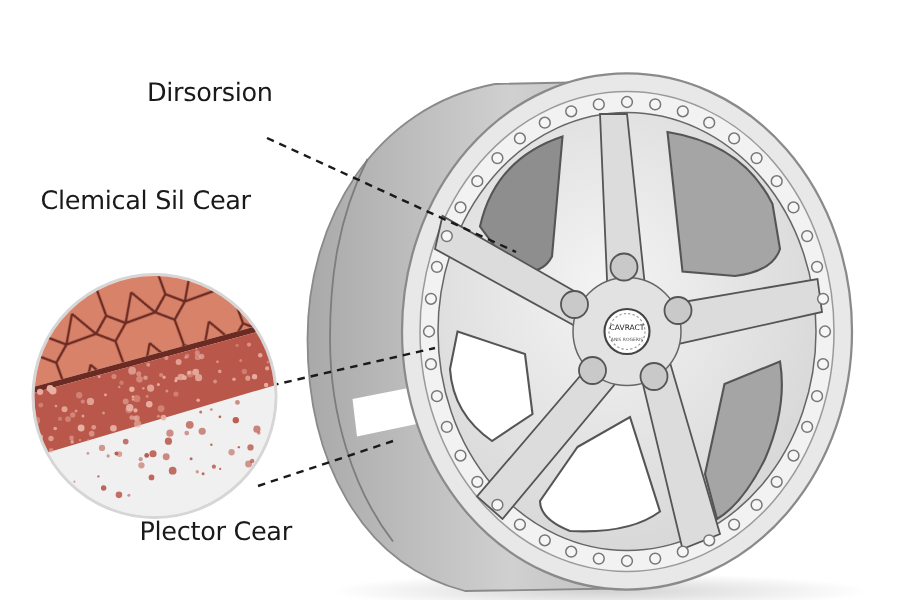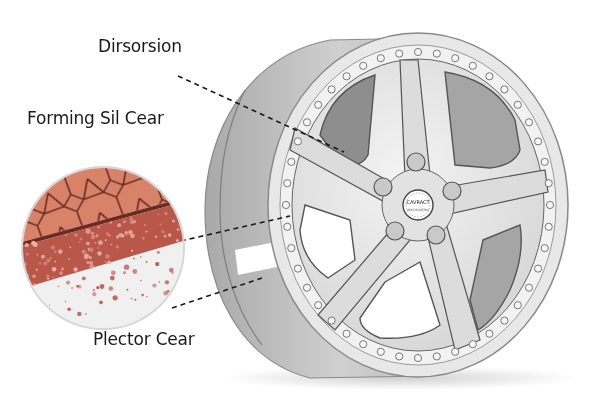--- a/index.html
+++ b/index.html
@@ -1,18 +1,18 @@
 <!DOCTYPE html>
 <html><head>
 <meta charset="utf-8">
 <style>
   html, body { margin:0; padding:0; }
   body { width:600px; height:400px; overflow:hidden; background:#ffffff; position:relative;
          font-family:"DejaVu Sans", sans-serif; }
-  .stage { position:absolute; left:0; top:0; width:600px; height:308px; }
+  .stage { position:absolute; left:0; top:16px; width:600px; height:308px; }
   .label { position:absolute; color:#1a1a1a; font-size:17px; line-height:21px; letter-spacing:-0.2px; }
   .label span { display:block; white-space:nowrap; }
   svg { position:absolute; left:0; top:0; }
 </style>
 </head>
 <body>
 
 <div class="stage">
 
   <svg width="600" height="400" viewBox="0 0 600 400">
@@ -328,19 +328,19 @@
           </g>
       </g>
     </g>
   </svg>
 
   <div class="label" style="left:98px; top:36px;">
     <span>Dirsorsion</span>
   </div>
 
   <div class="label" style="left:27px; top:108px;">
-    <span>Forming Sil Cear</span>
+    <span>Clemical Sil Cear</span>
   </div>
 
   <div class="label" style="left:93px; top:329px;">
     <span>Plector Cear</span>
   </div>
 </div>
 
 </body></html>

